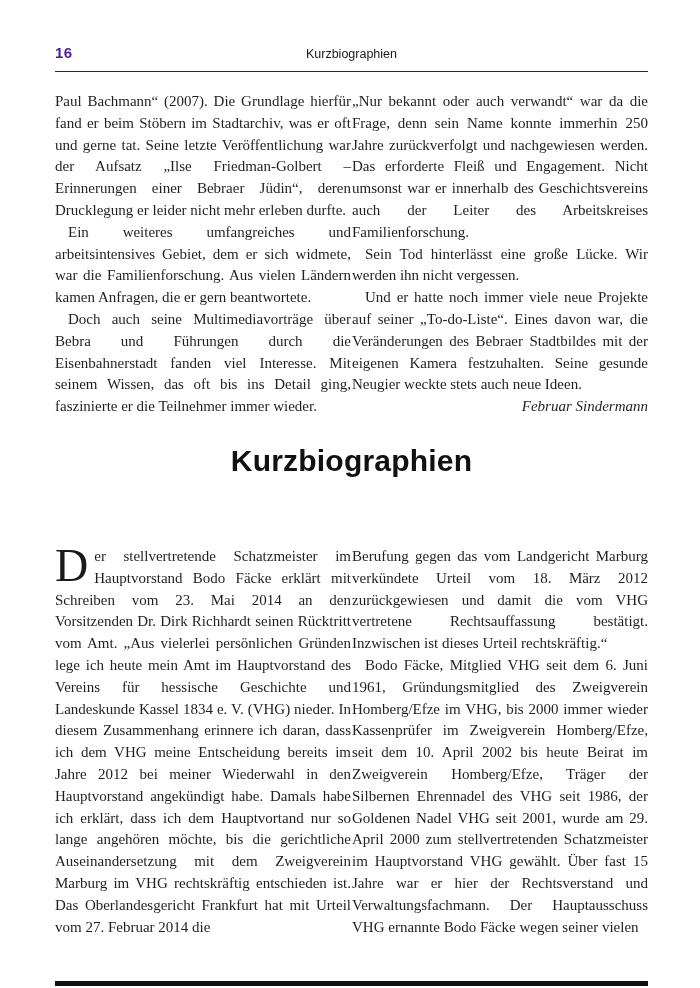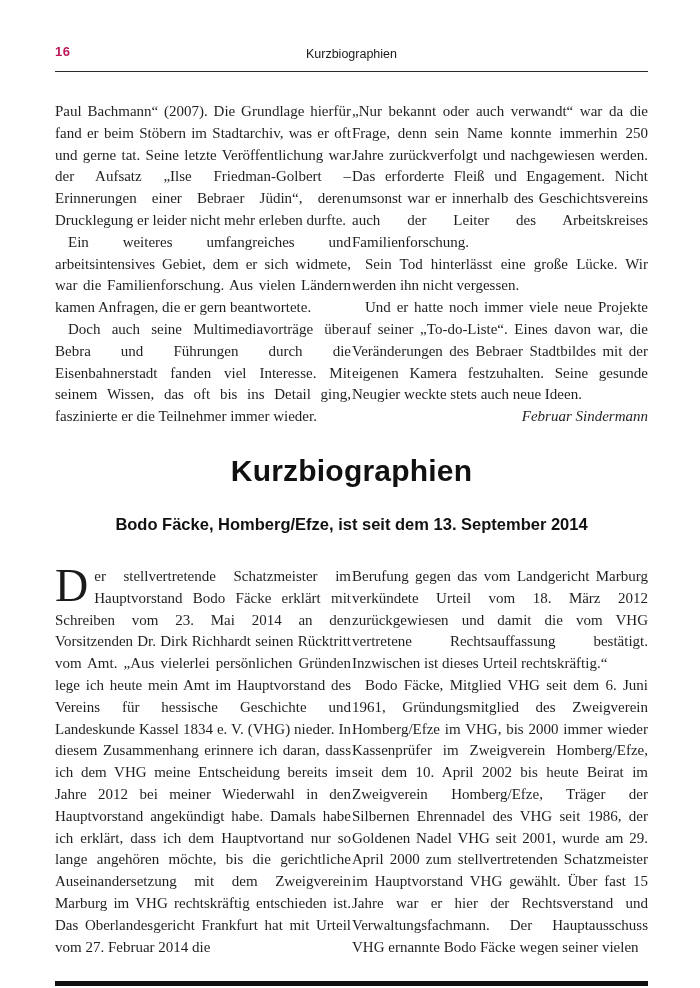--- a/index.html
+++ b/index.html
@@ -17,35 +17,35 @@
     background: #ffffff;
   }
   
   .runhead {
     position: relative;
     height: 20px;
     font-family: "Liberation Sans", sans-serif;
   }
   .pagenum {
     position: absolute; left: 0; top: 0;
-    font-size: 13px; font-weight: bold; letter-spacing: .5px; color: #be185d;
+    font-size: 15px; font-weight: bold; letter-spacing: .5px; color: #4c1d95;
   }
   .runtitle {
     position: absolute; left: 0; right: 0; top: 3px;
     text-align: center;
     font-size: 12.5px; color: #1a1a1a;
   }
   .headrule {
     border: 0; border-top: 1.6px solid #2a2a2a;
     margin-top: 7px;
   }
   
   .twocol {
     display: flex; gap: 1px;
-    margin-top: 29px;
+    margin-top: 19px;
   }
   .col { flex: 1 1 0; min-width: 0; }
   .col p {
     font-size: 15px;
     line-height: 21.8px;
     text-align: justify;
     text-justify: inter-word;
     hyphens: auto;
     color: #1f1f1f;
   }
@@ -112,21 +112,21 @@
     <div class="col">
       <p>„Nur bekannt oder auch verwandt“ war da die Frage, denn sein Name konnte immerhin 250 Jahre zurückverfolgt und nachgewiesen werden. Das erforderte Fleiß und Engagement. Nicht umsonst war er innerhalb des Geschichtsvereins auch der Leiter des Arbeitskreises Familienforschung.</p>
       <p class="indent">Sein Tod hinterlässt eine große Lücke. Wir werden ihn nicht vergessen.</p>
       <p class="indent">Und er hatte noch immer viele neue Projekte auf seiner „To-do-Liste“. Eines davon war, die Veränderungen des Bebraer Stadtbildes mit der eigenen Kamera festzuhalten. Seine gesunde Neugier weckte stets auch neue Ideen.</p>
       <p class="signature">Februar Sindermann</p>
     </div>
   </section>
 
   <h1 class="section-title">Kurzbiographien</h1>
   <h2 class="section-subtitle">
-    <span>Bodo Fäcke, Homberg/Efze, ist seit dem 13. September 2014</span><br>
+    <br>
   </h2>
 
   <section class="twocol">
     <div class="col">
       <p>
         <span class="dropcap">D</span><span>er stellvertretende Schatzmeister im Hauptvorstand Bodo Fäcke erklärt mit Schreiben vom 23. Mai 2014 an den Vorsitzenden Dr. Dirk Richhardt seinen Rücktritt vom Amt. „Aus vielerlei persönlichen Gründen lege ich heute mein Amt im Hauptvorstand des Vereins für hessische Geschichte und Landeskunde Kassel 1834 e. V. (VHG) nieder. In diesem Zusammenhang erinnere ich daran, dass ich dem VHG meine Entscheidung bereits im Jahre 2012 bei meiner Wiederwahl in den Hauptvorstand angekündigt habe. Damals habe ich erklärt, dass ich dem Hauptvortand nur so lange angehören möchte, bis die gerichtliche Auseinandersetzung mit dem Zweigverein Marburg im VHG rechtskräftig entschieden ist. Das Oberlandesgericht Frankfurt hat mit Urteil vom 27. Februar 2014 die</span>
       </p>
     </div>
     <div class="col">
       <p>Berufung gegen das vom Landgericht Marburg verkündete Urteil vom 18. März 2012 zurückgewiesen und damit die vom VHG vertretene Rechtsauffassung bestätigt. Inzwischen ist dieses Urteil rechtskräftig.“</p>

